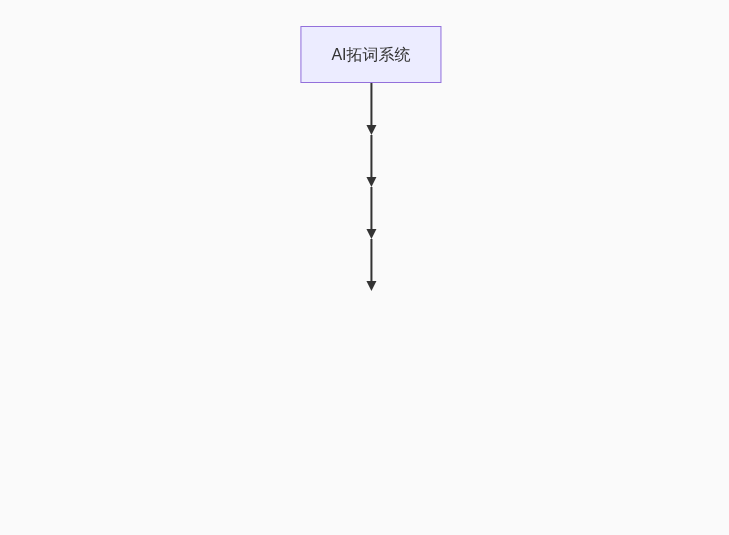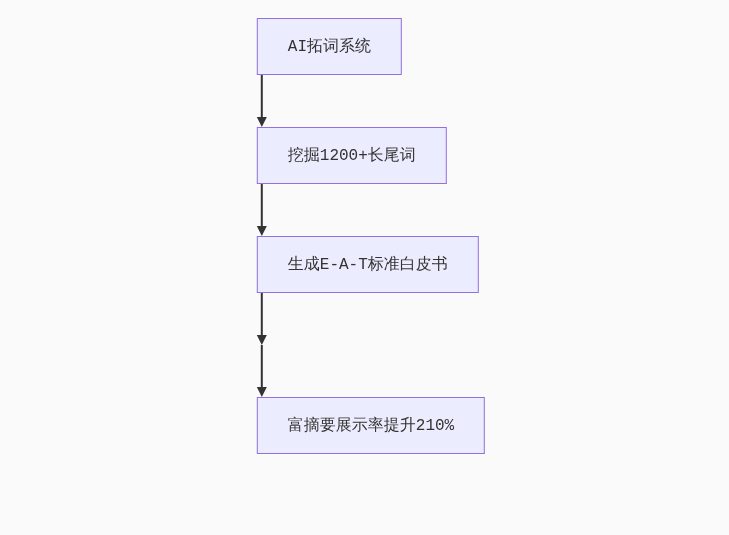--- a/index.html
+++ b/index.html
@@ -5,27 +5,26 @@
   * { margin: 0; padding: 0; box-sizing: border-box; }
   html, body {
     width: 729px;
     height: 535px;
     background: #fafafa;
     overflow: hidden;
     font-family: "Liberation Sans", "DejaVu Sans", sans-serif;
   }
   .diagram {
     position: absolute;
-    top: 18px;
+    top: 26px;
     left: 371px;
     transform: translateX(-50%);
     display: flex;
     flex-direction: column;
-    align-items: flex-start;
-    font-family: Liberation Mono, monospace;
+    align-items: center;
   }
   .flow-node {
     background: #ECECFF;
     border: 1px solid #9370DB;
     color: #333333;
     font-size: 16px;
     line-height: 22px;
     height: 57px;
     padding: 0 30px;
     display: flex;
@@ -59,35 +58,32 @@
 
 <div class="diagram">
 
   <div class="flow-node">AI拓词系统</div>
 
   <div class="flow-arrow">
     <div class="arrow-line"></div>
     <div class="arrow-head"></div>
   </div>
 
-  <div class="flow-node">挖掘1200+长尾词</div>
-
-  <div class="flow-arrow">
-    <div class="arrow-line"></div>
-    <div class="arrow-head"></div>
-  </div>
-
-  <div class="flow-node">生成E-A-T标准白皮书</div>
 
   <div class="flow-arrow">
     <div class="arrow-line"></div>
     <div class="arrow-head"></div>
   </div>
 
 
   <div class="flow-arrow">
     <div class="arrow-line"></div>
     <div class="arrow-head"></div>
   </div>
 
-  <div class="flow-node">富摘要展示率提升210%</div>
+
+  <div class="flow-arrow">
+    <div class="arrow-line"></div>
+    <div class="arrow-head"></div>
+  </div>
+
 
 </div>
 
 </body></html>

